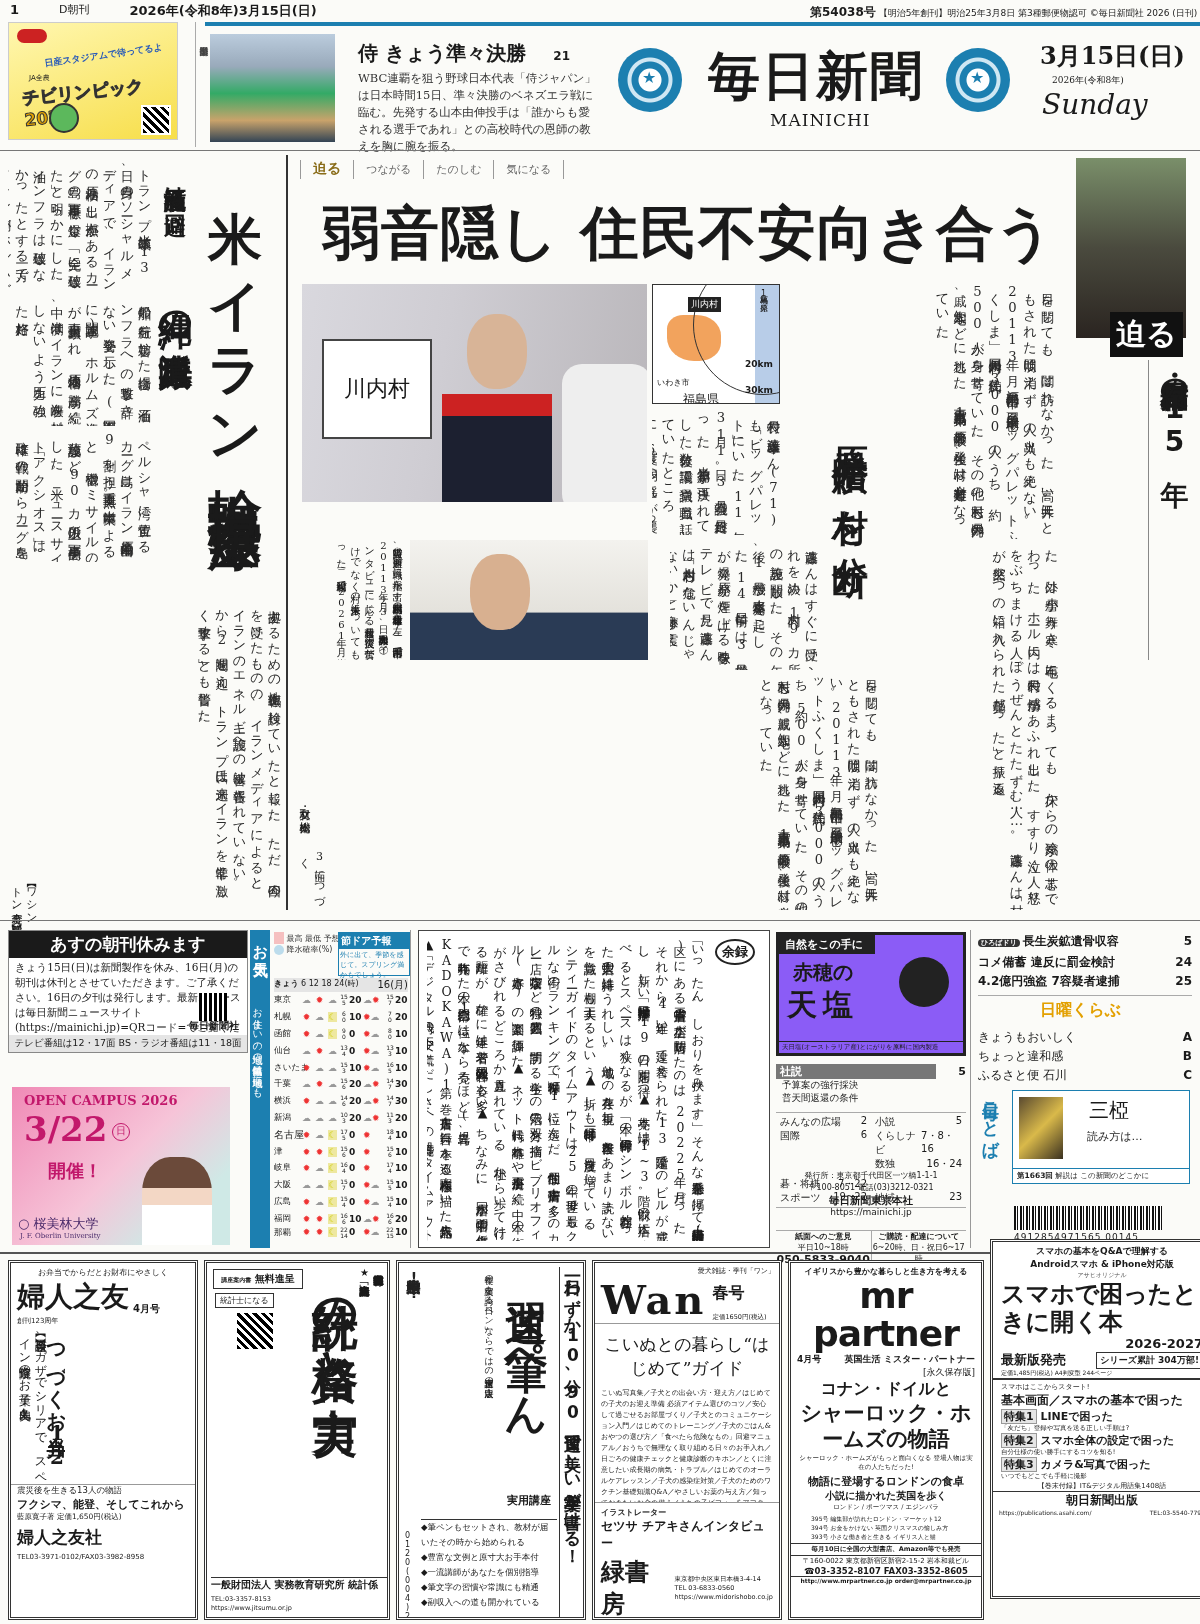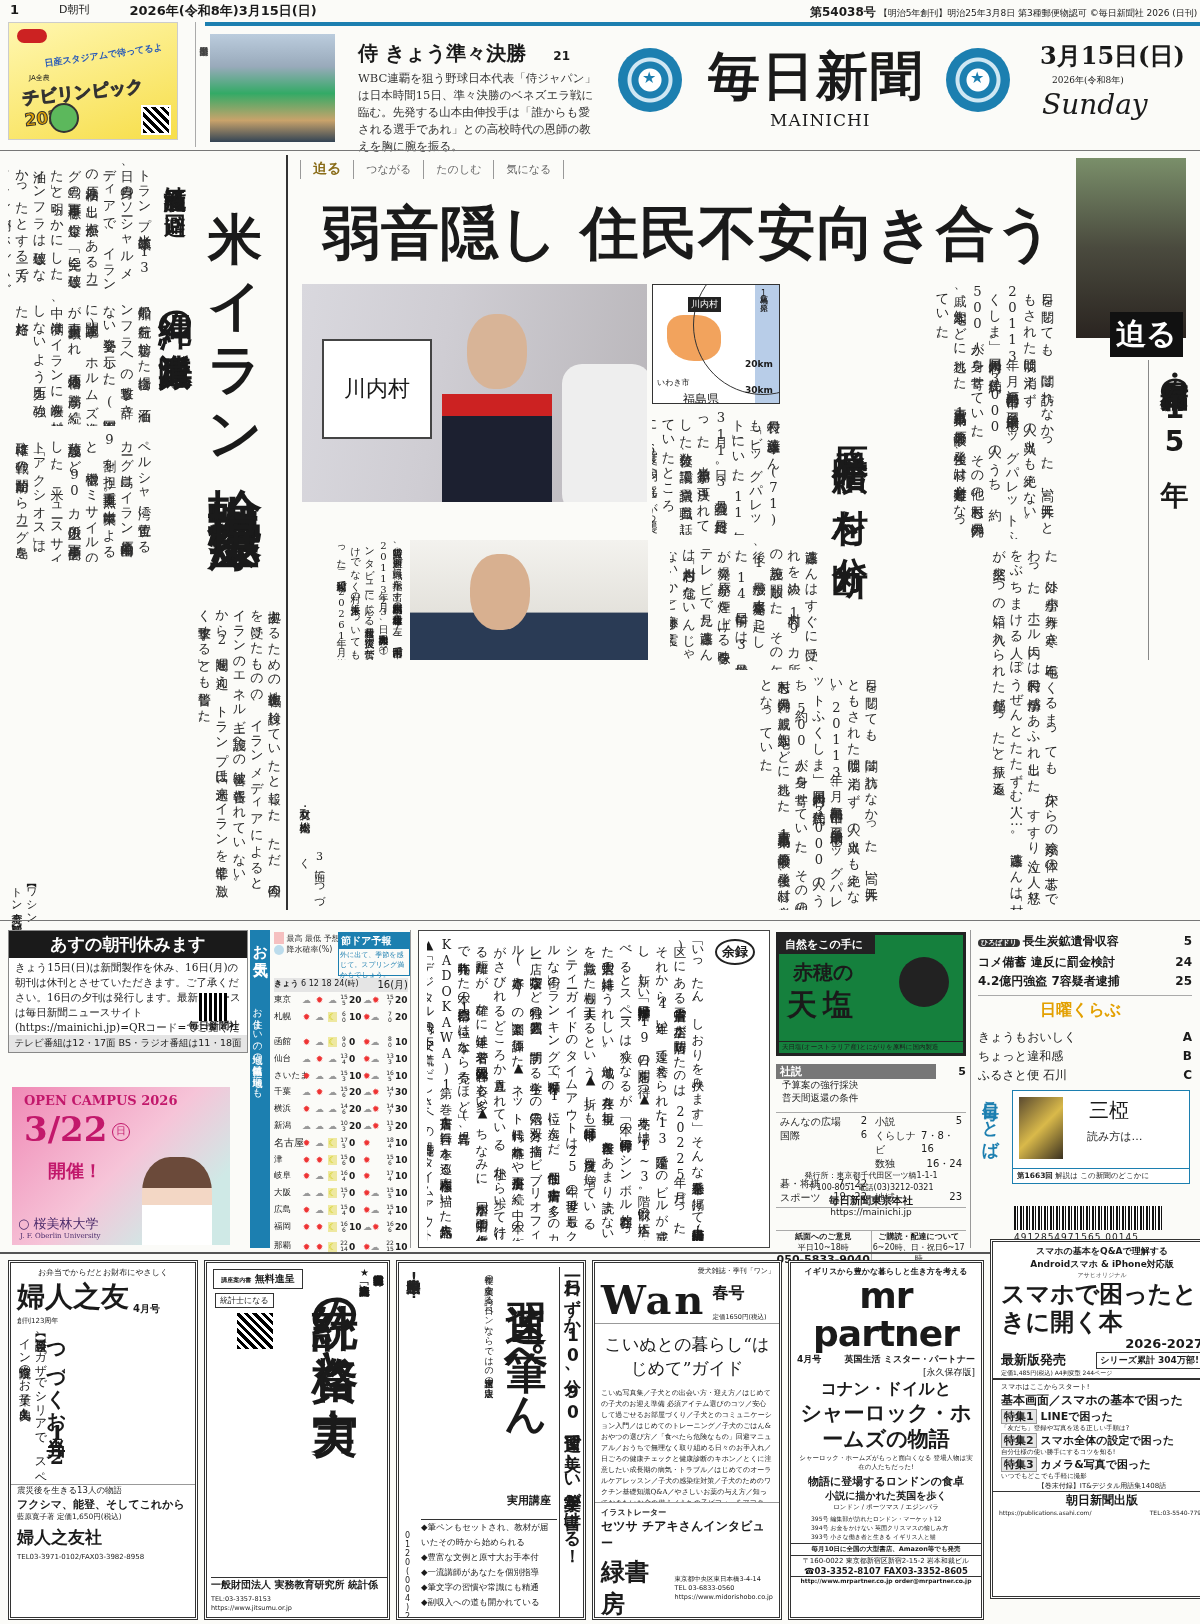--- a/index.html
+++ b/index.html
@@ -165,21 +165,21 @@
       <span style="width:26px;font-size:8.5px">札幌</span>
       <span style="width:13px;text-align:center"><span style="color:#e33">✹</span></span>
       <span style="width:13px;text-align:center"><span style="color:#999">☁</span></span>
       <span style="width:13px;text-align:center"><span style="color:#cc0;background:#eee8a0">☾</span></span>
       <span style="font-size:6px;line-height:6px;width:10px;text-align:center"><span>6</span><br><span>0</span></span>
       <span style="width:14px;font-weight:bold">10</span>
       <span style="width:22px"><span style="color:#e33">✹</span><span style="color:#999">☁</span></span>
       <span style="font-size:6px;line-height:6px;width:10px;text-align:center"><span>7</span><br><span>0</span></span>
       <span style="font-weight:bold">20</span>
     </div>
-    <div style="display: flex; align-items: center; height: 16.8px; white-space: nowrap; margin-top: 8px;">
+    <div style="display: flex; align-items: center; height: 16.8px; white-space: nowrap;">
       <span style="width:26px;font-size:8.5px">函館</span>
       <span style="width:13px;text-align:center"><span style="color:#e33">✹</span></span>
       <span style="width:13px;text-align:center"><span style="color:#999">☁</span></span>
       <span style="width:13px;text-align:center"><span style="color:#cc0;background:#eee8a0">☾</span></span>
       <span style="font-size:6px;line-height:6px;width:10px;text-align:center"><span>9</span><br><span>0</span></span>
       <span style="width:14px;font-weight:bold">0</span>
       <span style="width:22px"><span style="color:#e33">✹</span><span style="color:#999">☁</span></span>
       <span style="font-size:6px;line-height:6px;width:10px;text-align:center"><span>8</span><br><span>0</span></span>
       <span style="font-weight:bold">10</span>
     </div>
@@ -297,41 +297,41 @@
       <span style="width:26px;font-size:8.5px">福岡</span>
       <span style="width:13px;text-align:center"><span style="color:#e33">✹</span></span>
       <span style="width:13px;text-align:center"><span style="color:#e33">✹</span></span>
       <span style="width:13px;text-align:center"><span style="color:#cc0;background:#eee8a0">☾</span></span>
       <span style="font-size:6px;line-height:6px;width:10px;text-align:center"><span>16</span><br><span>6</span></span>
       <span style="width:14px;font-weight:bold">10</span>
       <span style="width:22px"><span style="color:#999">☁</span><span style="color:#e33">✹</span></span>
       <span style="font-size:6px;line-height:6px;width:10px;text-align:center"><span>16</span><br><span>6</span></span>
       <span style="font-weight:bold">20</span>
     </div>
-    <div style="display: flex; align-items: flex-end; height: 16.8px; white-space: nowrap;">
+    <div style="display: flex; align-items: flex-start; height: 16.8px; white-space: nowrap;">
       <span style="width:26px;font-size:8.5px">那覇</span>
       <span style="width:13px;text-align:center"><span style="color:#e33">✹</span></span>
       <span style="width:13px;text-align:center"><span style="color:#e33">✹</span></span>
       <span style="width:13px;text-align:center"><span style="color:#cc0;background:#eee8a0">☾</span></span>
       <span style="font-size:6px;line-height:6px;width:10px;text-align:center"><span>22</span><br><span>14</span></span>
       <span style="width:14px;font-weight:bold">0</span>
       <span style="width:22px"><span style="color:#e33">✹</span><span style="color:#999">☁</span></span>
       <span style="font-size:6px;line-height:6px;width:10px;text-align:center"><span>22</span><br><span>15</span></span>
       <span style="font-weight:bold">10</span>
     </div>
   </div>
 
 <div class="abs" style="left:410px;top:930px;width:1px;height:318px;background:#999"></div>
 
 <div class="abs" style="left:418px;top:930px;width:352px;height:318px;border:1px solid #444;background:#fff">
   <div class="abs sans" style="right:14px;top:8px;width:40px;height:26px;border:2px solid #222;border-radius:50%;font-size:13px;font-weight:bold;text-align:center;line-height:22px">余録</div>
   <div class="abs v" style="left:8px;top:6px;width:280px;height:304px;font-size:12.5px;line-height:18px;letter-spacing:0.5px;overflow:hidden">「いったん、しおりを挟みます」。そんな懸垂幕を掲げて書店街・神田神保町(東京都千代田区)にある三省堂書店の本店が一時閉店したのは、2022年5月だった。それから4年近い。建て替えられた13階建てのビルが完成し、新しい「神田神保町本店」が19日の開店を待つ▲本売り場は1~3階。以前の本店に比べるとスペースは狭くなるが、「本の街」神保町のシンボル的存在だった大型店の維持はうれしい。地域との共存を重視し、普段本をあまり読まない人を意識した棚も工夫するという▲折しも神保町一帯は、注目度を増している。世界的シティーガイドのタイムアウトは25年の「世界で最もクールな街」のランキングで「神保町」を1位に選んだ。個性的な古書店街や多くのカレー店、喫茶店など独特の雰囲気と、訪問する学生らの活気の双方を指摘。「ビブリオフィル(本好き)の楽園」と評価した▲ネット時代に本離れや書店不況が続く中、本の街がさびれるどころか見直されている。小社から歩いて行ける距離だが、確かに近年は若者や外国人観光客の姿も多い▲ちなみに、同本店が開店中の仮店舗で昨年売れた本の総合部門1位は「本なら売るほど」(児島青、KADOKAWA)第1巻。古書店を舞台に本を巡る人間模様を描いた人気作品だ▲「デジタル時代の不安や慌ただしさへの処方箋」。タイムアウトが神保町に送ったエールだ。書店街が人と本の居場所をつくる力が、再認識されているようだ。</div>
 </div>
 
-<div class="abs" style="left:776px;top:932px;width:190px;height:124px;border:3px solid #222;background:#15803d;overflow:hidden">
+<div class="abs" style="left:776px;top:932px;width:190px;height:124px;border:3px solid #222;background:#8b5cf6;overflow:hidden">
   <div class="sans" style="background:#222;color:#fff;font-size:11px;font-weight:bold;padding:2px 6px;width:96px">自然をこの手に</div>
   <div class="abs" style="left:14px;top:24px;font-size:20px;font-weight:bold">赤穂の</div>
   <div class="abs" style="left:8px;top:50px;font-size:30px;font-weight:900;letter-spacing:6px">天塩</div>
   <div class="abs" style="left:120px;top:22px;width:50px;height:50px;border-radius:50%;background:#222"></div>
   <div class="abs sans" style="left:0;bottom:0;width:100%;font-size:6.5px;border-top:1px solid #222;padding:1px 3px">天日塩(オーストラリア産)とにがりを原料に国内製造</div>
 </div>
 
 <div class="abs sans" style="left:776px;top:1064px;width:190px;font-size:11px">
   <div style="display:flex;justify-content:space-between;align-items:center">
     <span style="background:#777;color:#fff;padding:0 4px;width:160px;font-weight:bold">社説</span>

